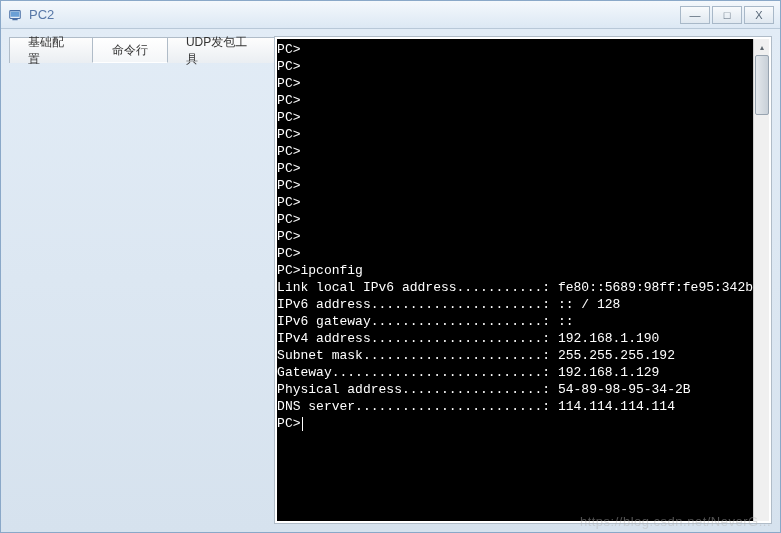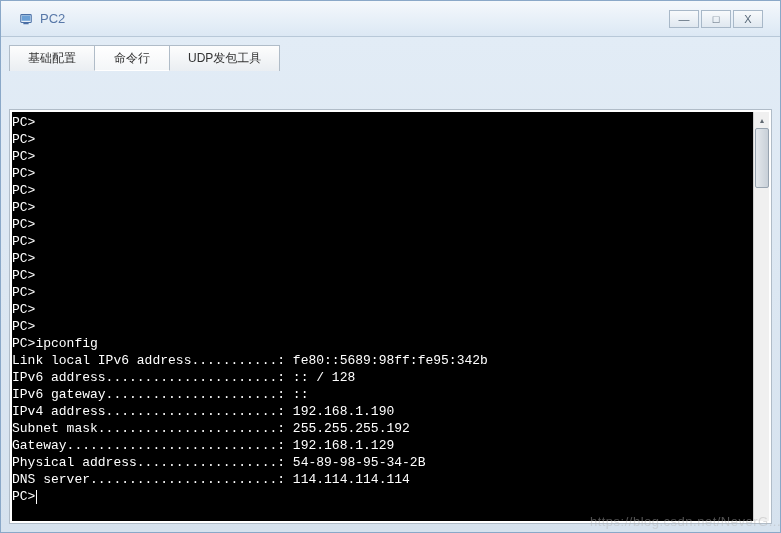--- a/index.html
+++ b/index.html
@@ -16,25 +16,25 @@
     }
     .window {
       width: 781px;
       height: 533px;
       background: linear-gradient(to bottom, #e8f0f8 0%, #d8e4f0 100%);
       border: 1px solid #8aa8c8;
       display: flex;
       flex-direction: column;
     }
     .titlebar {
-      height: 36px;
+      height: 28px;
       background: linear-gradient(to bottom, #f4f8fc 0%, #dce8f4 100%);
       display: flex;
       align-items: center;
-      padding: 0 17px;
+      padding: 0 6px;
       border-bottom: 1px solid #b8c8d8;
     }
     .titlebar-icon {
       width: 16px;
       height: 16px;
       margin-right: 6px;
       display: flex;
       align-items: center;
       justify-content: center;
     }
@@ -61,23 +61,22 @@
       justify-content: center;
       font-size: 11px;
       color: #586878;
       cursor: pointer;
       margin-left: 2px;
     }
     .content-area {
       flex: 1;
       padding: 8px;
       display: flex;
-      flex-direction: column;
+      flex-direction: row;
       background: linear-gradient(to bottom, #e2ecf6 0%, #d6e2ee 100%);
-      gap: 39px;
     }
     .tabs {
       display: flex;
       height: 26px;
       gap: 0;
     }
     .tab {
       padding: 0 18px;
       height: 26px;
       display: flex;
@@ -157,21 +156,21 @@
       display: inline-block;
       width: 1px;
       height: 14px;
       background: #fff;
       vertical-align: text-bottom;
       margin-left: 1px;
     }
     .watermark {
       position: absolute;
       bottom: 4px;
-      right: 0;
+      right: 10px;
       font-size: 13px;
       color: rgba(180,180,180,0.45);
       font-family: Arial, sans-serif;
       letter-spacing: 0.5px;
       pointer-events: none;
     }
   </style>
 </head>
 <body>
 

